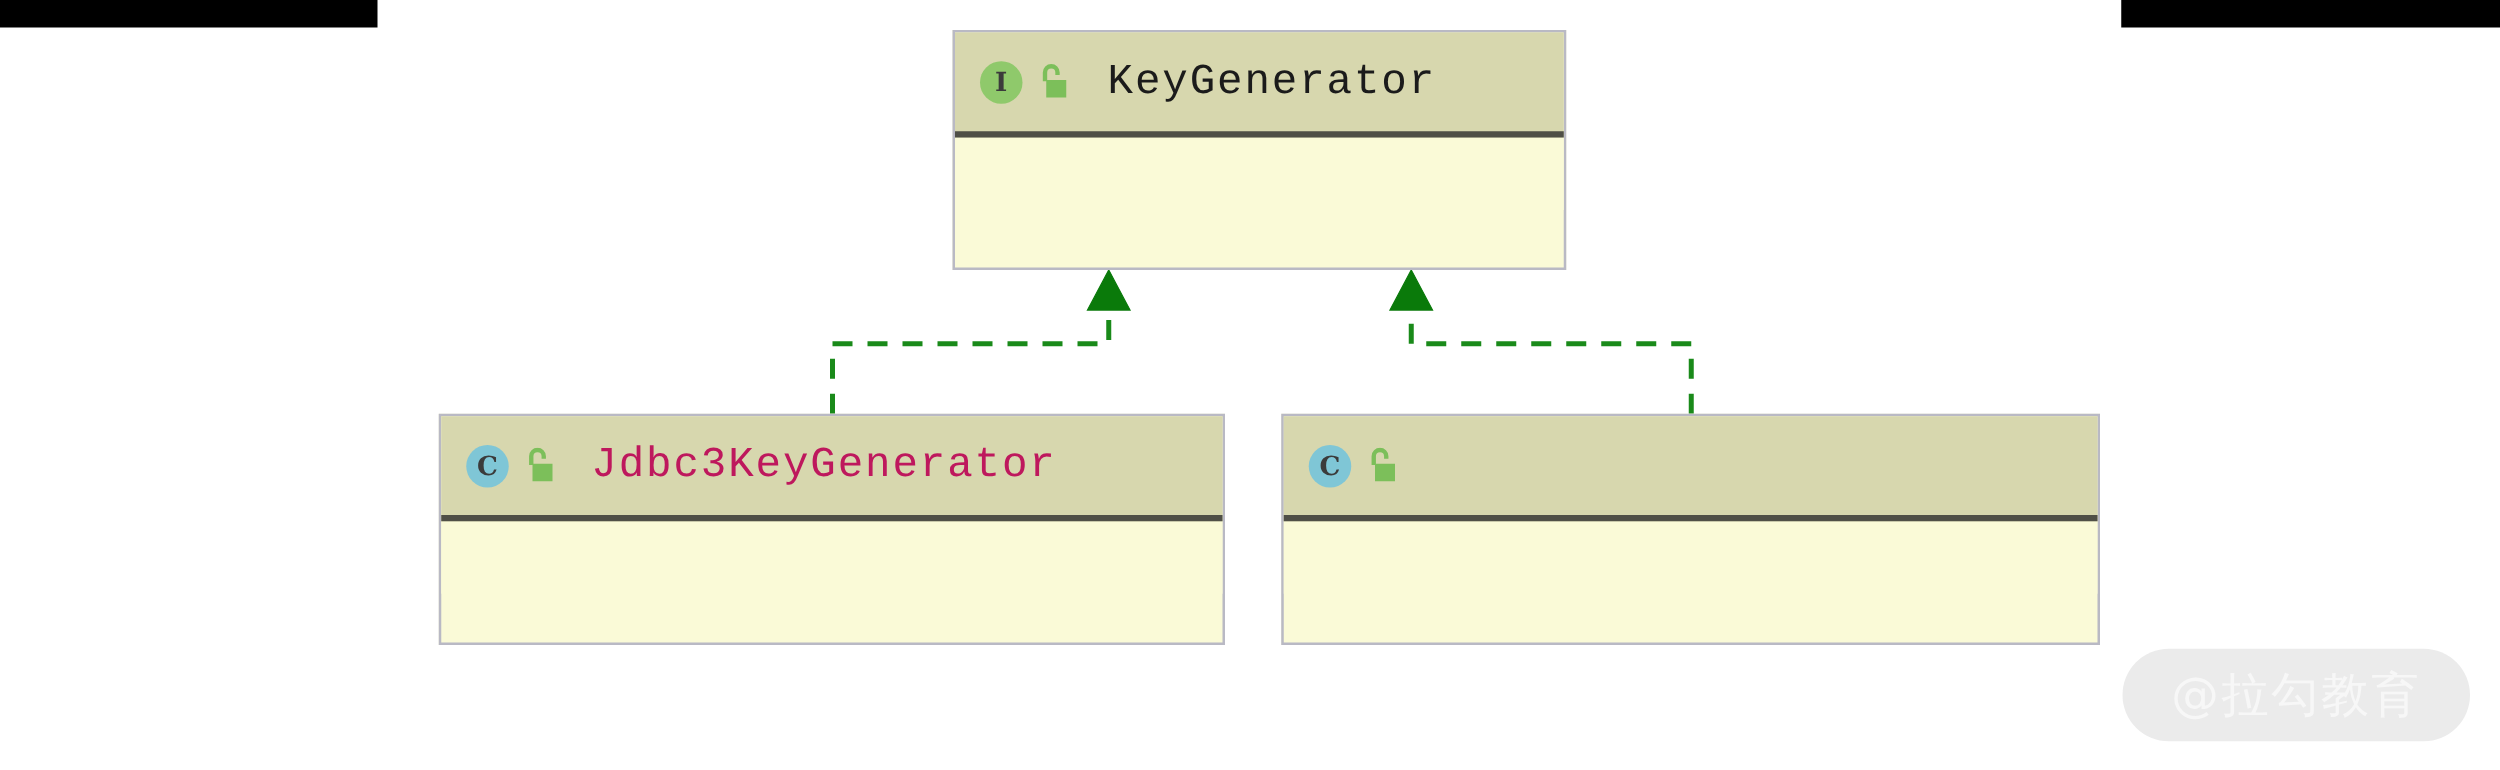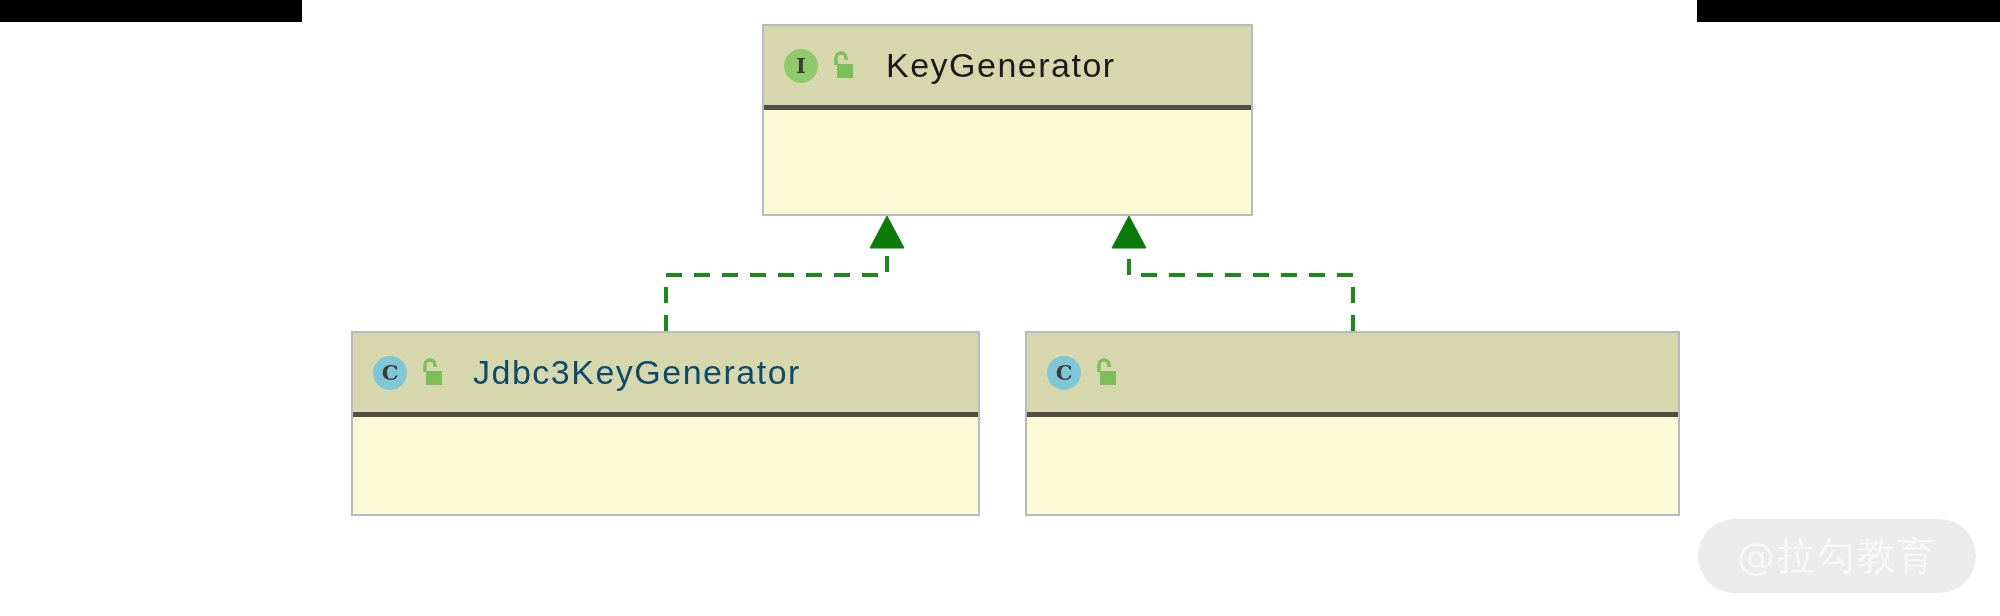--- a/index.html
+++ b/index.html
@@ -71,31 +71,31 @@
   
   .lock-icon {
     flex: 0 0 auto;
     margin-left: 10px;
     width: 26px;
     height: 30px;
     display: block;
   }
 
   .uml-title {
-    font-family: Liberation Sans, sans-serif;
+    font-family: Liberation Mono, monospace;
     font-size: 34px;
     letter-spacing: 1.5px;
     white-space: nowrap;
   }
   .uml-title.iface {
     color: #1b1b1b;
     margin-left: 32px;
   }
   .uml-title.impl {
-    color: #0c4a6e;
+    color: #be185d;
     margin-left: 30px;
   }
 
   
   #connectors {
     position: absolute;
     left: 0;
     top: 0;
     width: 2000px;
     height: 616px;

